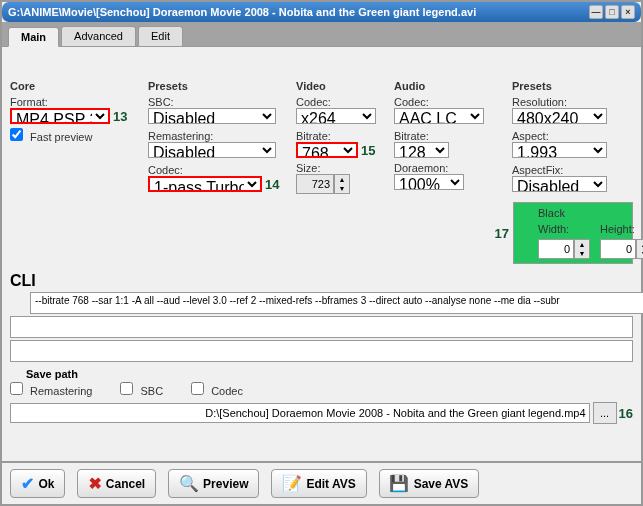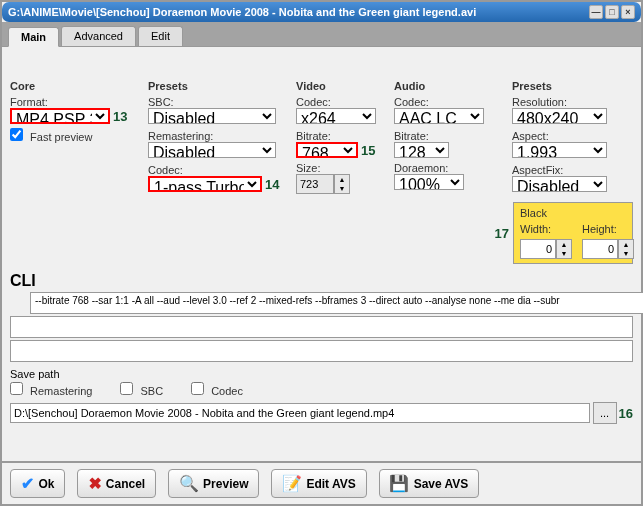--- a/index.html
+++ b/index.html
@@ -103,20 +103,21 @@
       height: 16px;
       border: 1px solid #999;
       background: white;
       cursor: pointer;
     }
     input[type="text"] {
       font-size: 11px;
       height: 20px;
       border: 1px solid #999;
       padding: 0 3px;
+      text-align: right;
     }
     input[type="checkbox"] {
       margin-right: 4px;
       cursor: pointer;
     }
     .field-group {
       margin-bottom: 4px;
     }
     .core-section { width: 130px; }
     .presets-section { width: 140px; }
@@ -157,22 +158,22 @@
       font-size: 7px;
       display: flex;
       align-items: center;
       justify-content: center;
       padding: 0;
       line-height: 1;
     }
 
     .black-box {
       border: 1px solid #999;
-      background: #fde047;
-      padding: 4px 6px;
+      background: #22c55e;
+      padding: 4px 24px;
       width: 120px;
     }
     .black-box-title {
       font-size: 11px;
       margin-bottom: 4px;
       color: #333;
       font-weight: normal;
     }
     .black-box-row {
       display: flex;
@@ -209,23 +210,24 @@
       height: 22px;
       border: 1px solid #999;
       background: white;
       margin-bottom: 2px;
     }
 
     .save-path-section {
       margin-top: 4px;
     }
     .save-path-label {
-      font-weight: normal;
+      font-weight: bold;
       font-size: 11px;
       margin-bottom: 2px;
+      margin-left: 16px;
     }
     .save-path-checkboxes {
       display: flex;
       gap: 28px;
       margin-bottom: 3px;
       font-size: 11px;
       align-items: center;
     }
     .save-path-row {
       display: flex;

